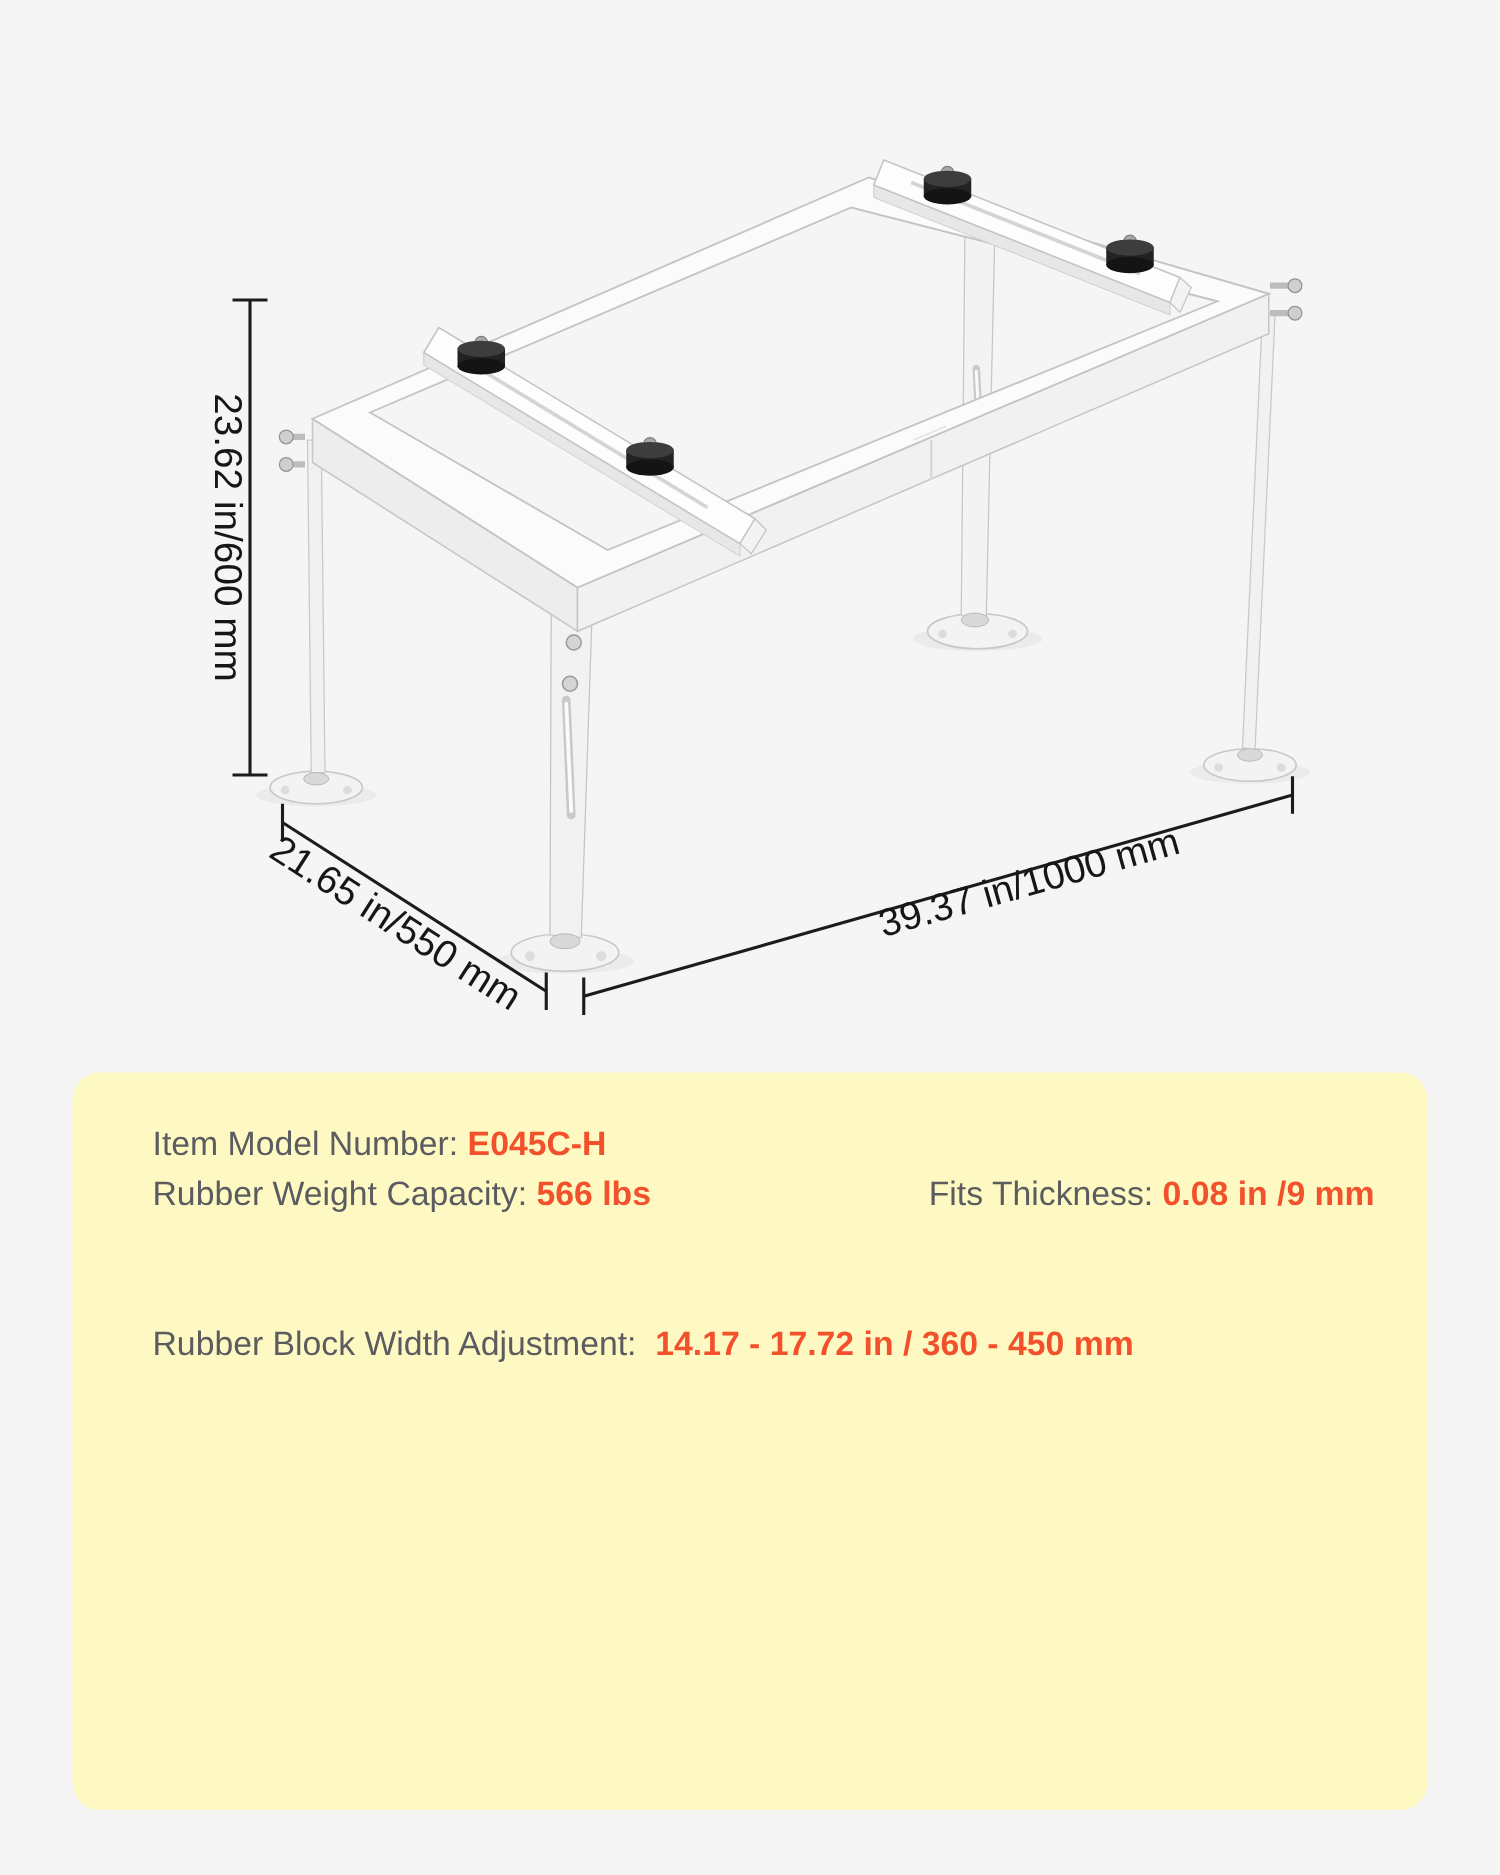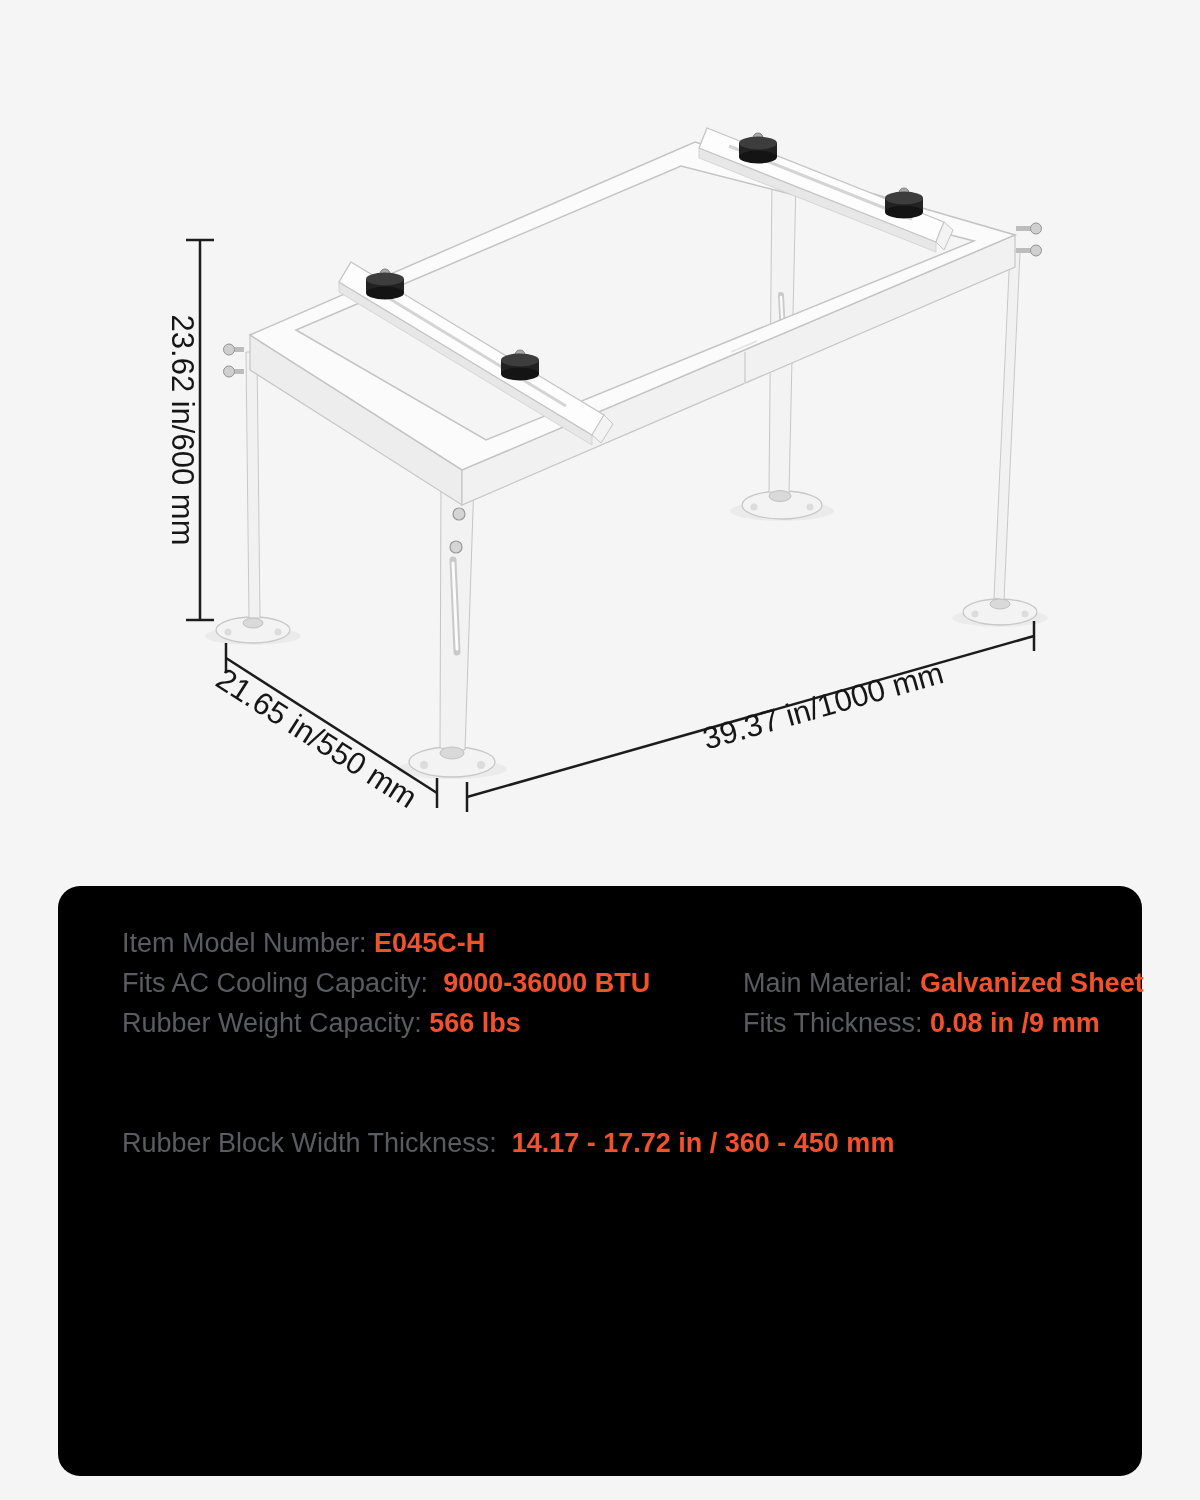--- a/index.html
+++ b/index.html
@@ -4,23 +4,23 @@
 <style>
   html,body { margin:0; padding:0; }
   body {
     width:1200px; height:1500px;
     background:#f5f5f6;
     font-family:"Liberation Sans", sans-serif;
     position:relative; overflow:hidden;
   }
   .diagram-wrap { position:absolute; left:0; top:0; width:1200px; height:860px; }
   .spec-card {
-    position:absolute; left:58px; top:886px;
+    position:absolute; left:58px; top:858px;
     width:1084px; height:590px;
-    background:#000000; border-radius:22px;
+    background:#fef9c3; border-radius:22px;
     box-sizing:border-box; padding:37px 0 0 64px;
   }
   .spec-card p { margin:0; }
   .row { min-height:40px; line-height:40px; font-size:27px; white-space:pre; letter-spacing:0; }
   .cols { display:grid; grid-template-columns:621px 1fr; }
   .lbl { color:#5a5c5f; }
   .val { color:#f2512b; font-weight:700; }
   svg text { font-family:"Liberation Sans", sans-serif; }
 </style>
 </head>
@@ -156,30 +156,26 @@
   <text transform="translate(826 716) rotate(-15.8)" text-anchor="middle" font-size="31" fill="#161616">39.37 in/1000 mm</text>
 </svg>
 </div>
 
 <section class="spec-card">
 
   <div class="row cols">
     <p><span class="lbl">Item Model Number: </span><span class="val">E045C-H</span></p>
   </div>
 
-  <div class="row cols">
-    <p><span class="lbl">Fits AC Cooling Capacity:  </span><span class="val">9000-36000 BTU</span></p>
-    <p><span class="lbl">Main Material: </span><span class="val">Galvanized Sheet</span></p>
-  </div>
 
   <div class="row cols">
     <p><span class="lbl">Rubber Weight Capacity: </span><span class="val">566 lbs</span></p>
     <p><span class="lbl">Fits Thickness: </span><span class="val">0.08 in /9 mm</span></p>
   </div>
 
   <div class="row">
-    <p><span class="lbl">Rubber Block Width Thickness:  </span><span class="val">14.17 - 17.72 in / 360 - 450 mm</span></p>
+    <p><span class="lbl">Rubber Block Width Adjustment:  </span><span class="val">14.17 - 17.72 in / 360 - 450 mm</span></p>
   </div>
   <div class="row">
     <p></p>
   </div>
 
 </section>
 
 </body></html>

